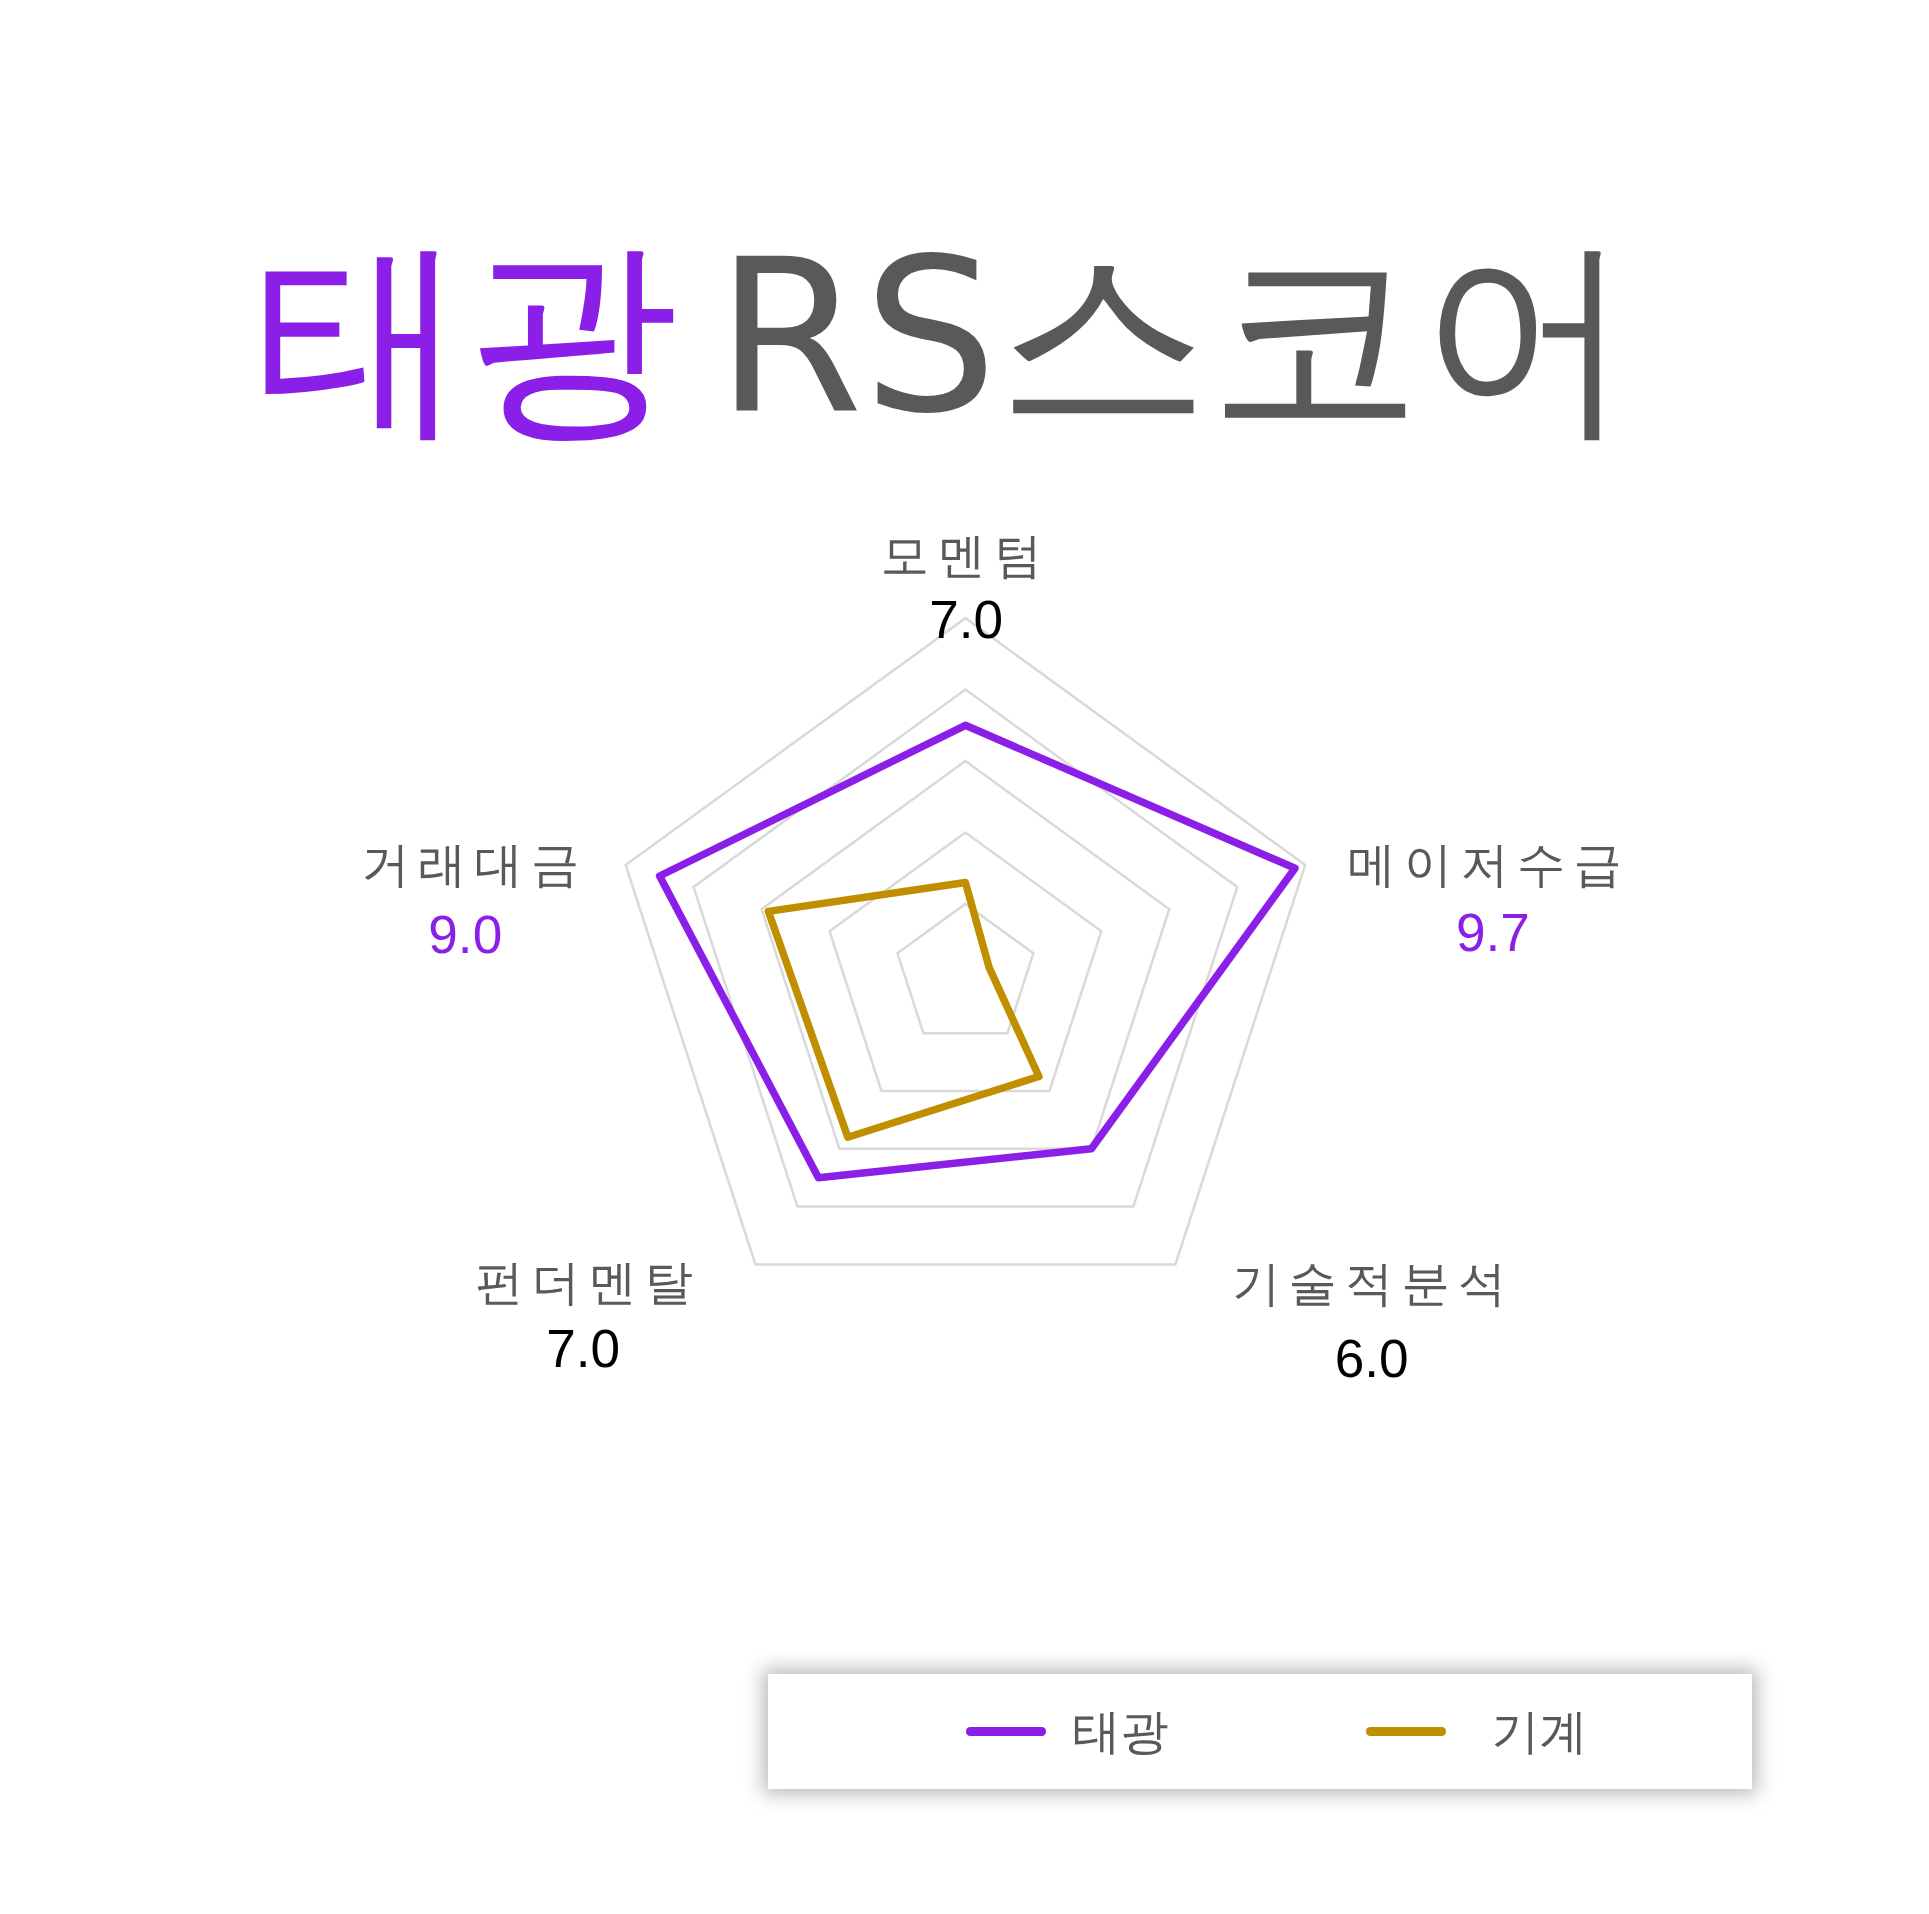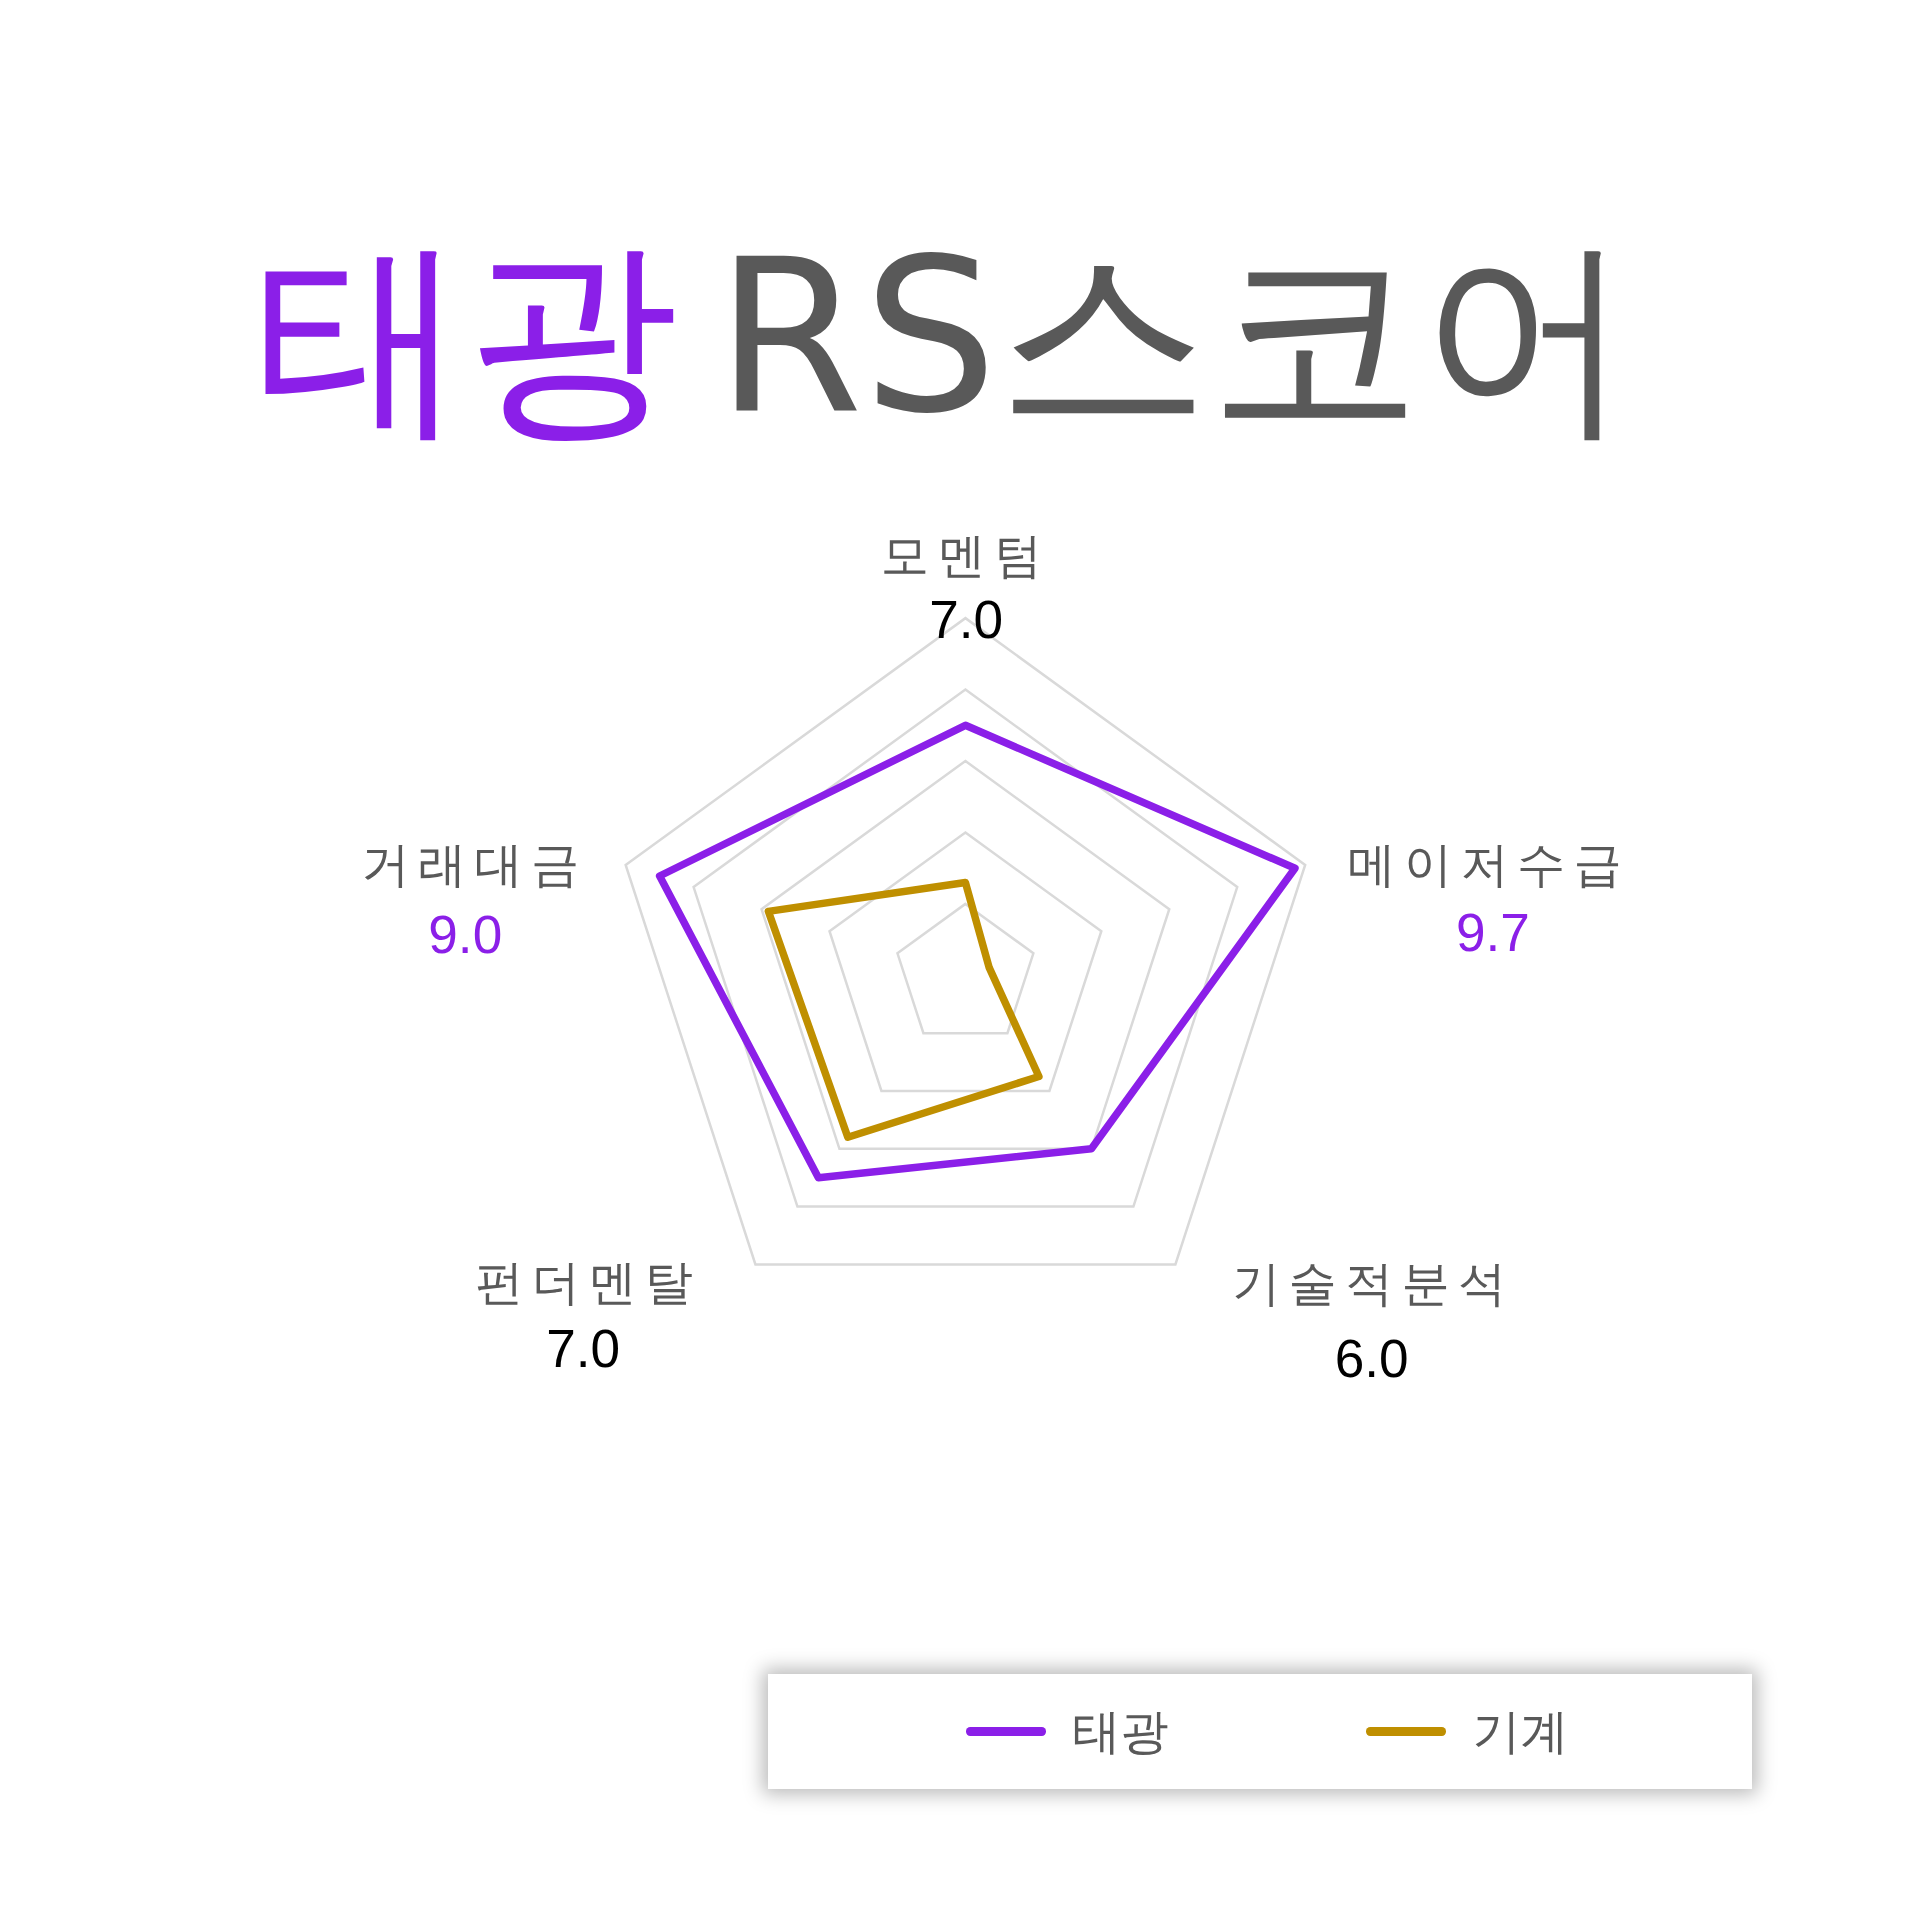--- a/index.html
+++ b/index.html
@@ -51,18 +51,18 @@
 
   <text class="axis-label" x="571" y="1061" text-anchor="middle">거래대금</text>
   <text class="value-label" x="560" y="1147" text-anchor="middle" fill="#8B1FE8">9.0</text>
 </svg>
 
 <div class="legend-box">
   <div class="legend-item" style="left:198px;">
     <span class="legend-swatch" style="background:#8B1FE8;"></span>
     <span class="legend-label">태광</span>
   </div>
-  <div class="legend-item" style="left:598px;">
+  <div class="legend-item" style="left:598px;gap:19px;">
     <span class="legend-swatch" style="background:#BF8F00;"></span>
     <span class="legend-label">기계</span>
   </div>
 </div>
 
 
 </body></html>

